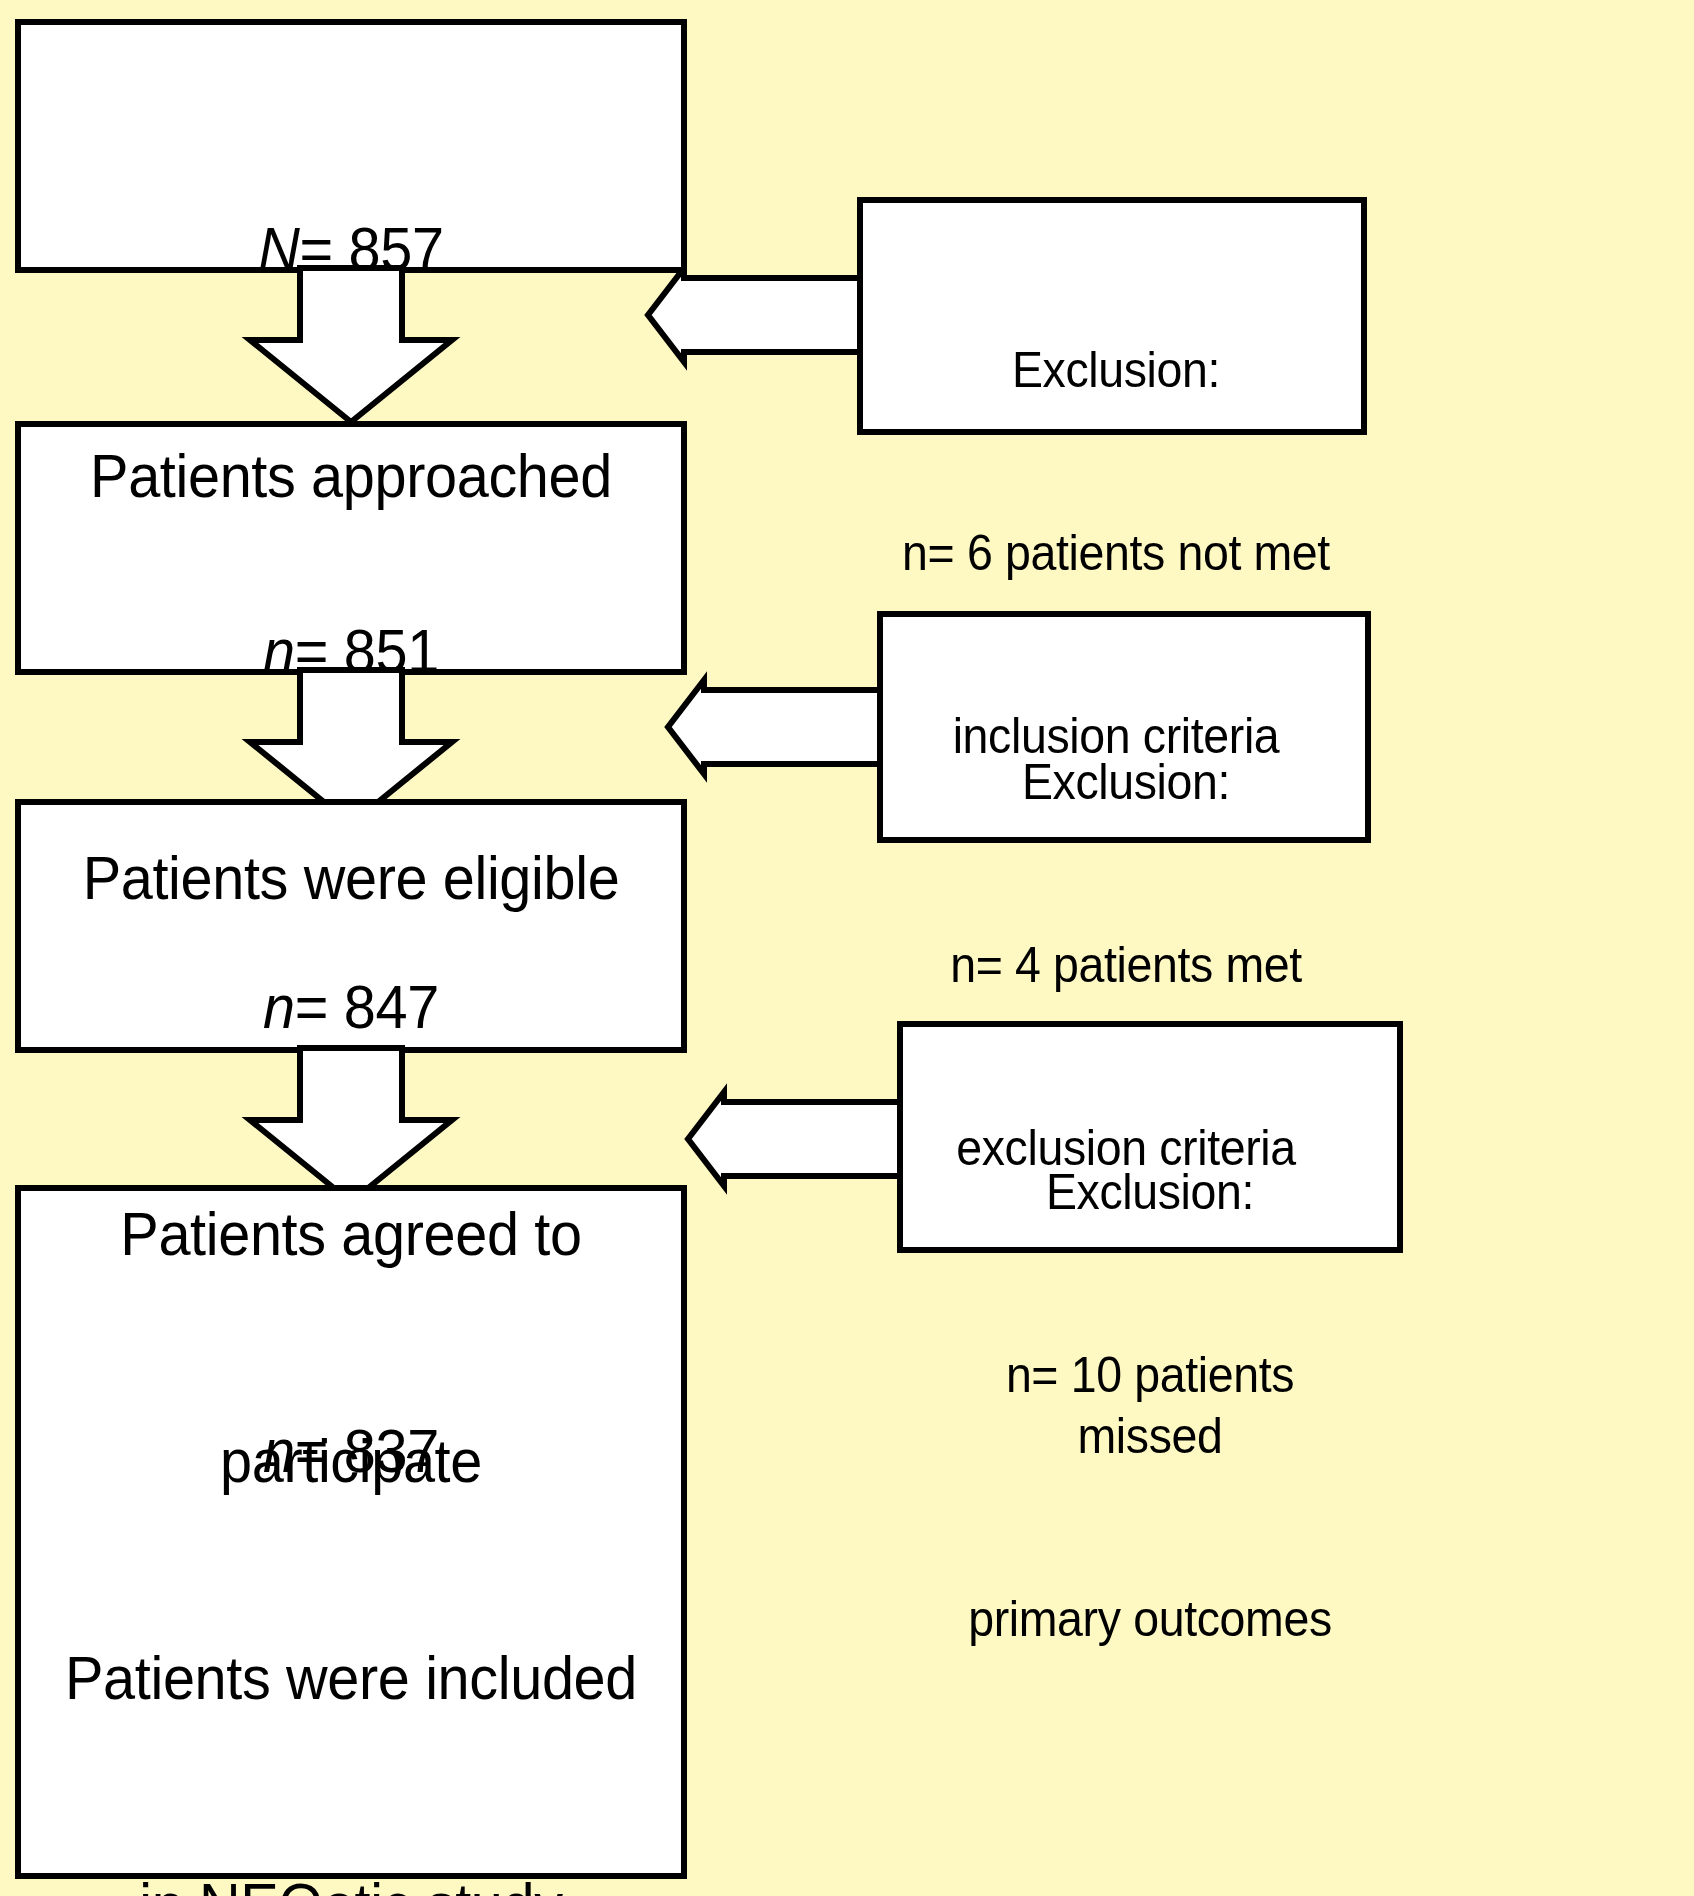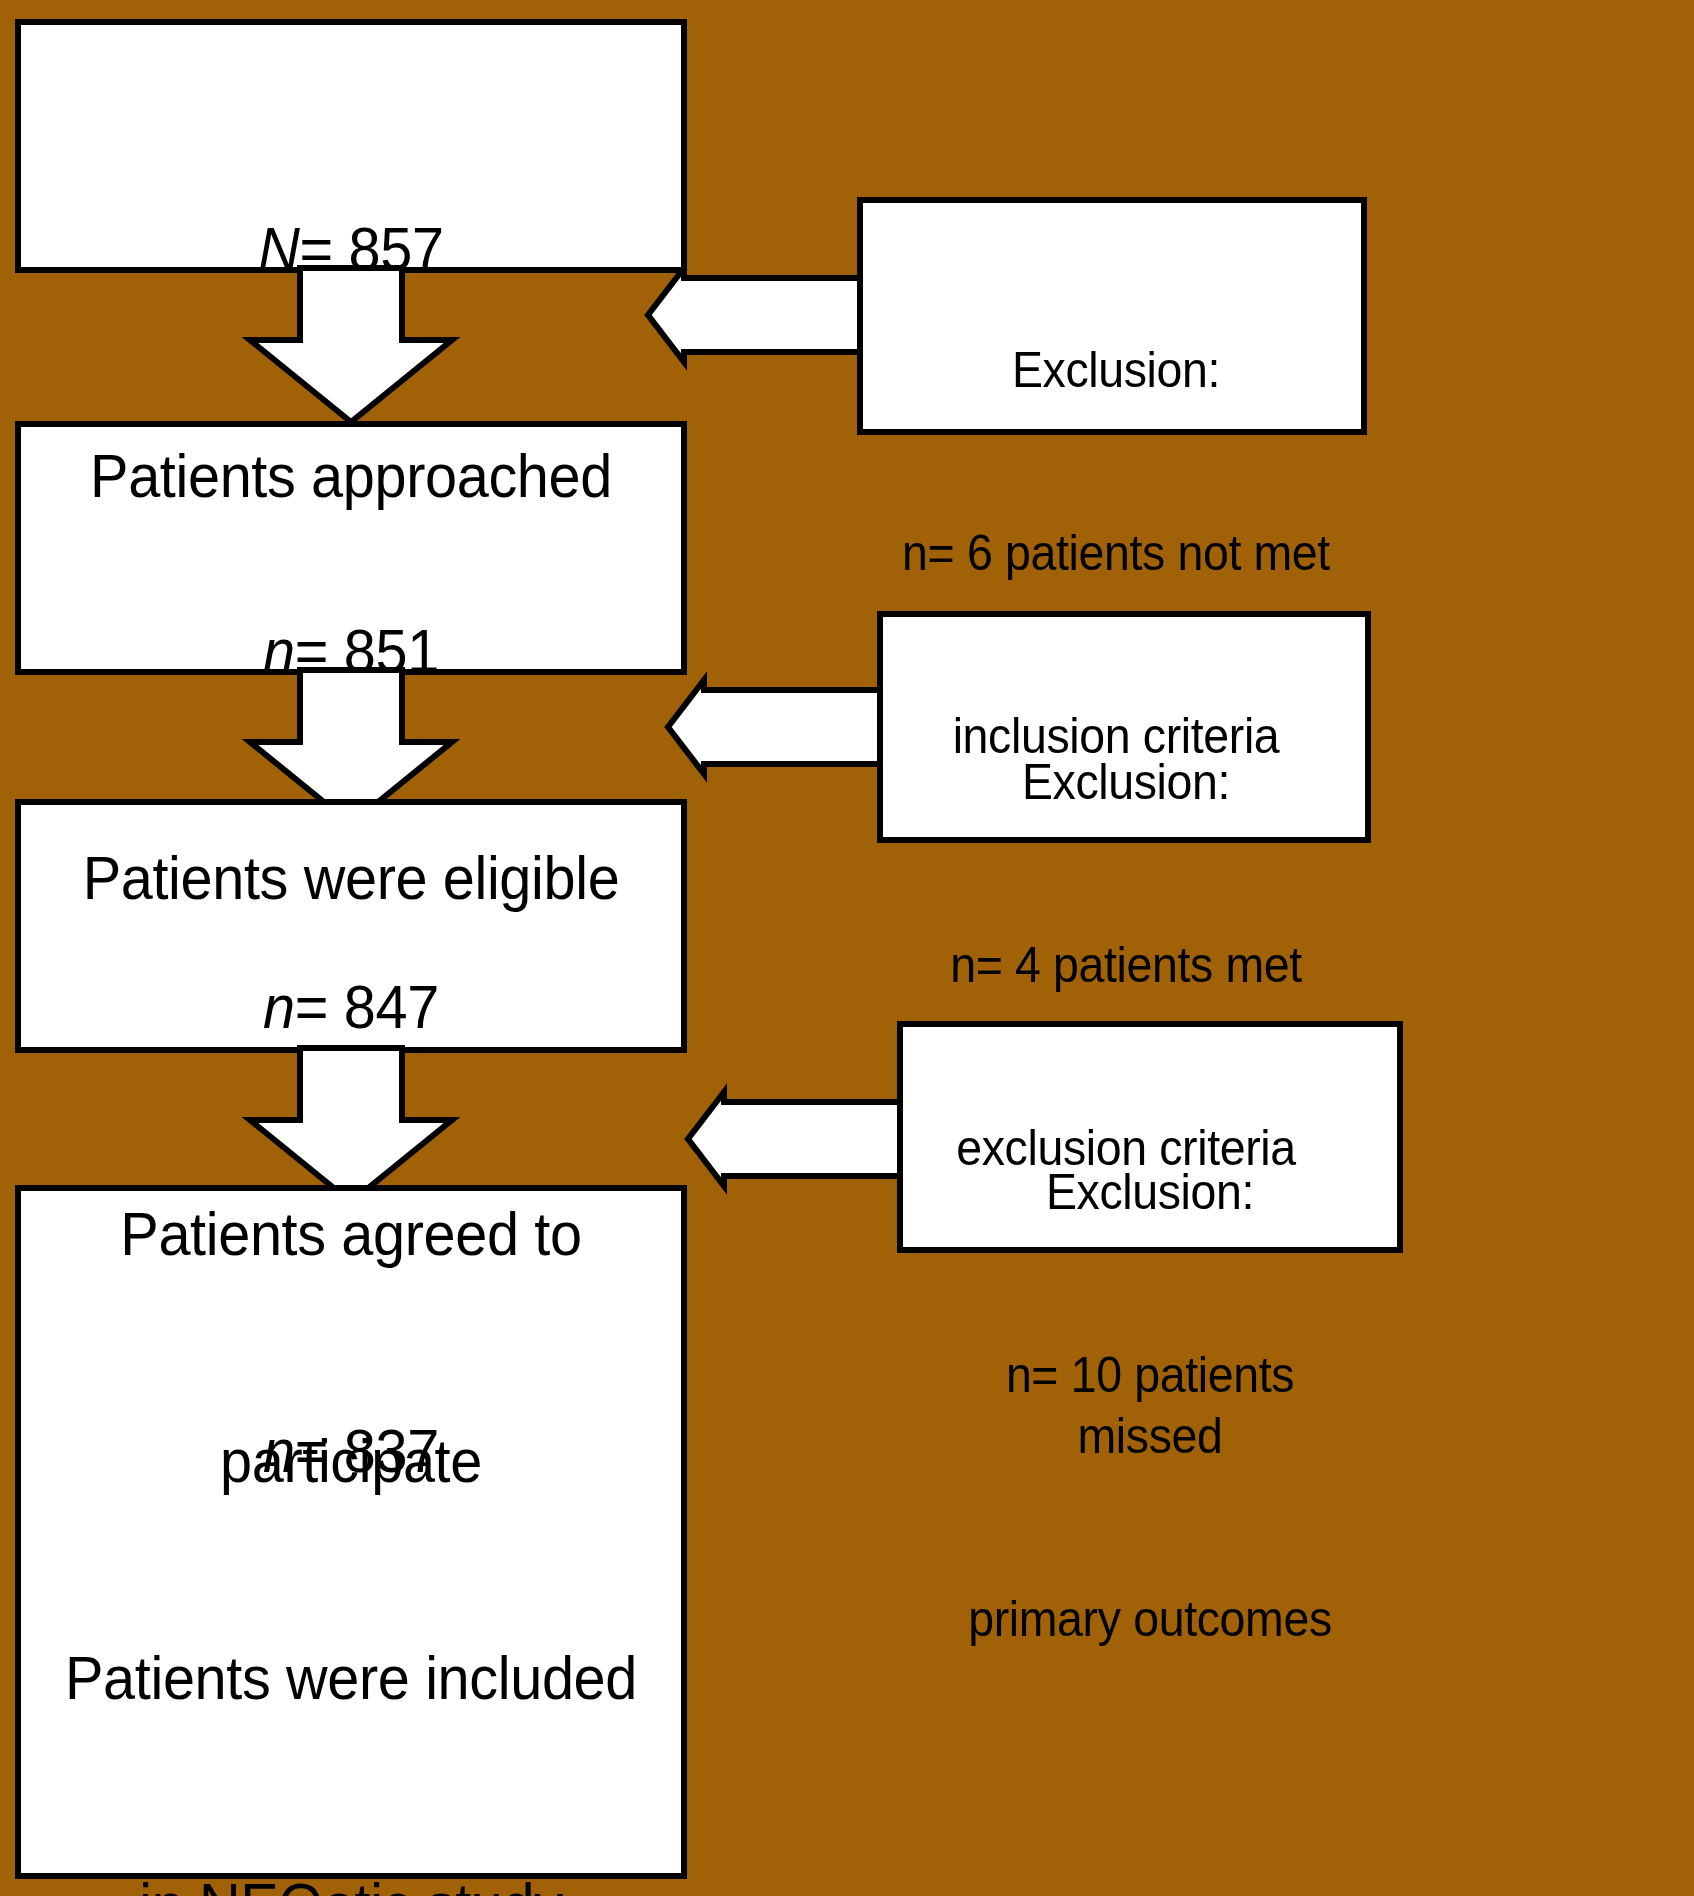--- a/index.html
+++ b/index.html
@@ -5,21 +5,21 @@
 <style>
   html, body {
     margin: 0;
     padding: 0;
     background: #ffffff;
   }
   #canvas {
     position: relative;
     width: 1694px;
     height: 1896px;
-    background: #a16207;
+    background: #fef9c3;
     font-family: "Liberation Sans", "DejaVu Sans", sans-serif;
     overflow: hidden;
   }
   svg.layer {
     position: absolute;
     left: 0;
     top: 0;
     width: 1694px;
     height: 1896px;
   }

